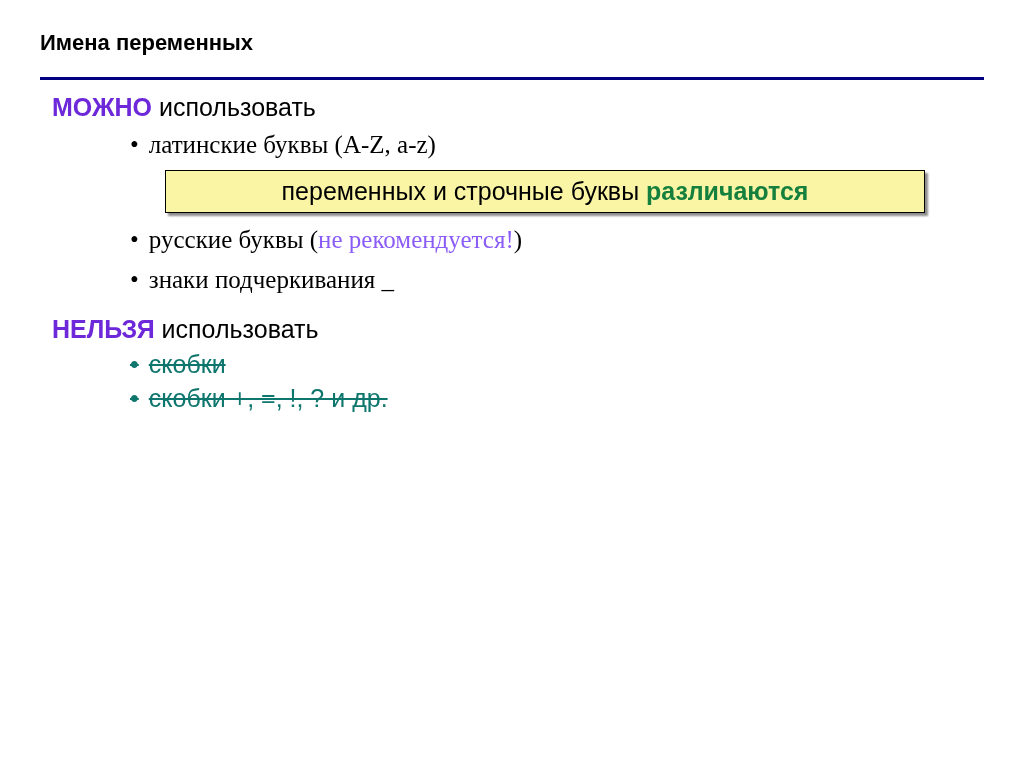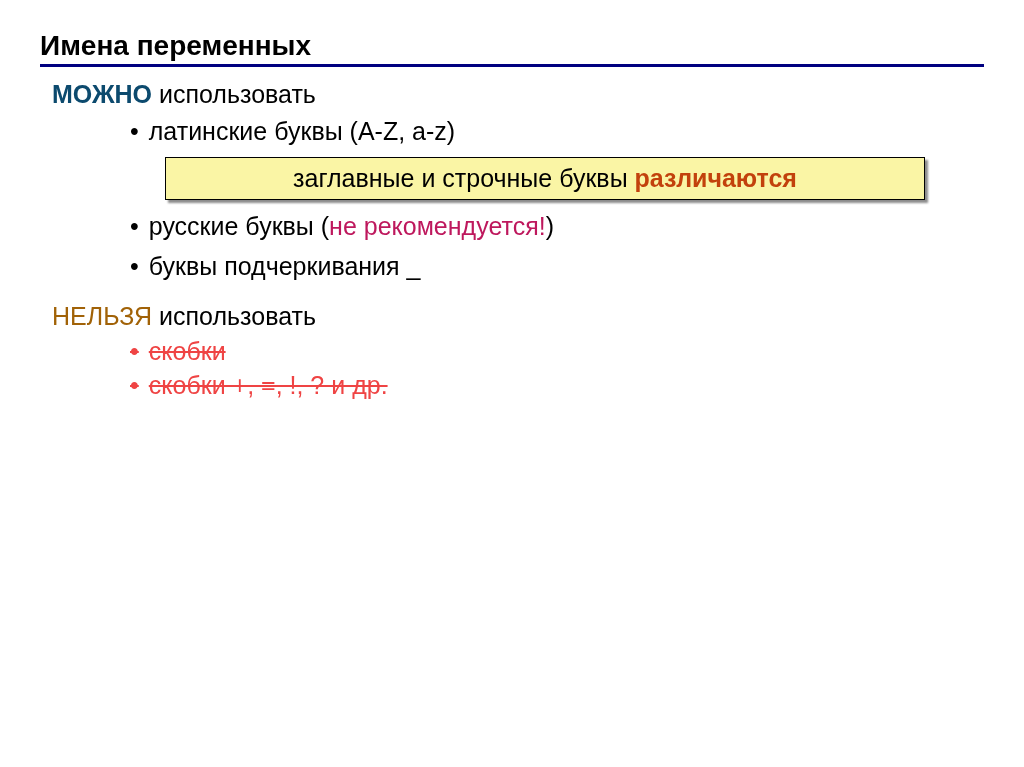--- a/index.html
+++ b/index.html
@@ -8,57 +8,58 @@
     background: #ffffff;
     font-family: Arial, Helvetica, sans-serif;
     width: 1024px;
     height: 767px;
     overflow: hidden;
   }
   .slide {
     padding: 30px 40px 0 40px;
   }
   .title {
-    font-size: 28px;
+    font-size: 22px;
     font-weight: bold;
     color: #000;
-    padding-bottom: 2px;
+    padding-bottom: 21px;
     border-bottom: 3px solid #000080;
     margin-bottom: 14px;
   }
   .section-line {
     font-size: 25px;
     margin-top: -1px;
     margin-bottom: 1px;
     padding-left: 12px;
   }
   .kw-allowed {
-    color: #0c4a6e;
+    color: #6d28d9;
     font-weight: bold;
   }
   .kw-forbidden {
-    color: #a16207;
-    font-weight: normal;
+    color: #6d28d9;
+    font-weight: bold;
   }
   .bullets {
     list-style: none;
     padding-left: 90px;
     margin: 6px 0 6px 0;
+    font-family: Liberation Serif, serif;
   }
   .bullets li {
     font-size: 25px;
     color: #000;
     line-height: 1.35;
   }
   .bullets li::before {
     content: "•";
     margin-right: 10px;
   }
-  .red { color: #be185d; }
-  .red-bold { color: #c2410c; font-weight: bold; }
+  .red { color: #8b5cf6; }
+  .red-bold { color: #15803d; font-weight: bold; }
   .callout-wrap {
     padding-left: 125px;
     margin: 8px 0 10px 0;
   }
   .callout {
     background: #faf5a5;
     border: 1px solid #000;
     box-shadow: 3px 3px 2px rgba(0,0,0,.45);
     text-align: center;
     font-size: 25px;
@@ -66,21 +67,21 @@
     box-sizing: border-box;
     width: 760px;
   }
   .forbidden-list {
     list-style: none;
     padding-left: 90px;
     margin: 4px 0 0 0;
   }
   .forbidden-list li {
     font-size: 25px;
-    color: #ef4444;
+    color: #0f766e;
     line-height: 1.35;
     text-decoration: line-through;
   }
   .forbidden-list li::before {
     content: "•";
     margin-right: 10px;
   }
   .gap { height: 14px; }
 </style>
 </head>
@@ -93,31 +94,31 @@
   <div class="section-line">
     <span class="kw-allowed">МОЖНО</span><span> использовать</span>
   </div>
 
   <ul class="bullets">
     <li>латинские буквы (A-Z, a-z)</li>
   </ul>
 
   <div class="callout-wrap">
     <div class="callout">
-      <span>заглавные и строчные буквы </span><span class="red-bold">различаются</span>
+      <span>переменных и строчные буквы </span><span class="red-bold">различаются</span>
     </div>
   </div>
 
   <ul class="bullets">
     <li><span>русские буквы (</span><span class="red">не рекомендуется!</span><span>)</span></li>
   </ul>
 
 
   <ul class="bullets">
-    <li>буквы подчеркивания _</li>
+    <li>знаки подчеркивания _</li>
   </ul>
 
   <div class="gap"></div>
 
   <div class="section-line">
     <span class="kw-forbidden">НЕЛЬЗЯ</span><span> использовать</span>
   </div>
 
   <ul class="forbidden-list">
     <li>скобки</li>

